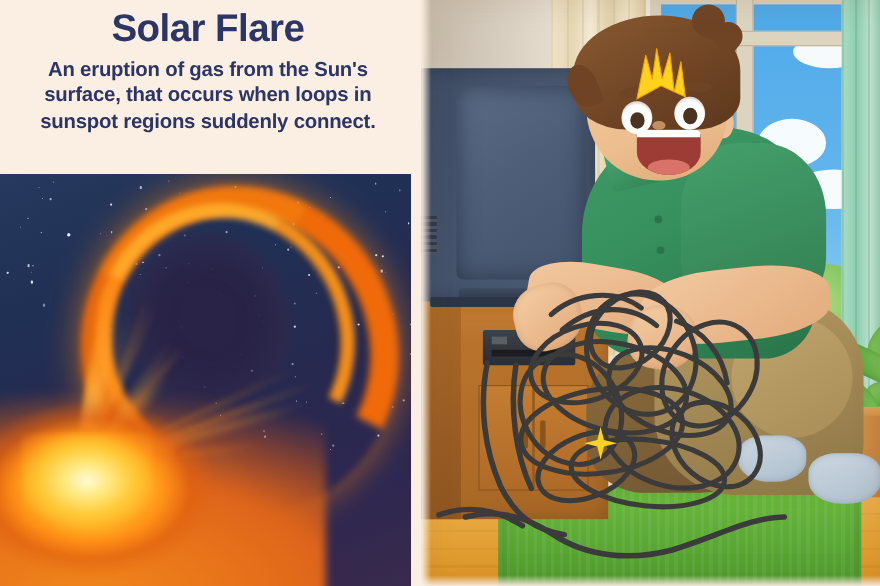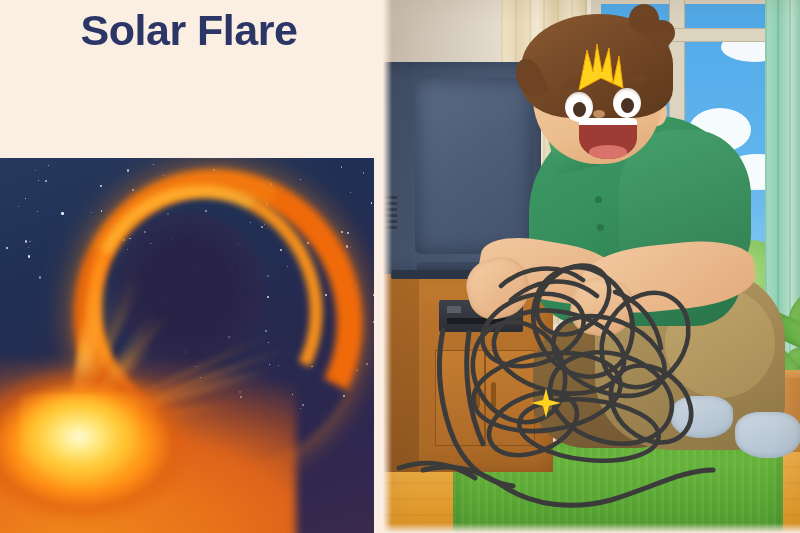--- a/index.html
+++ b/index.html
@@ -7,21 +7,21 @@
     width:800px;height:533px;overflow:hidden;
     background:#fbeee2;
     font-family:"Liberation Sans", sans-serif;
     position:relative;
   }
   #stage{position:absolute;inset:0;width:800px;height:533px;background:#fbeee2;overflow:hidden;}
 
   
   .text-block{position:absolute;left:0;top:8px;width:378px;text-align:center;z-index:40;}
   .title{
-    font-size:43px;font-weight:700;letter-spacing:-.5px;
+    font-size:35px;font-weight:700;letter-spacing:-.5px;
     color:#2b3566;margin:0 0 6px 0;line-height:1.05;
   }
   .subtitle{
     font-size:18.5px;font-weight:700;color:#2b3566;
     line-height:1.28;margin:0;padding:0 8px;letter-spacing:-.2px;
   }
 
   
   .left-panel{
     position:absolute;left:-4px;top:158px;width:378px;height:378px;
@@ -573,15 +573,20 @@
         </g>
       </svg>
     </div>
     <div class="rp sparkle4" style="left:148px;top:388px;"></div>
 
     <div class="vignette"></div>
   </div>
 
   <div class="text-block">
     <h1 class="title">Solar Flare</h1>
+    <p class="subtitle">
+      <span>An eruption of gas from the Sun's</span><br>
+      <span>surface, that occurs when loops in</span><br>
+      <span>sunspot regions suddenly connect.</span>
+    </p>
   </div>
 
 </div>
 
 </body></html>

